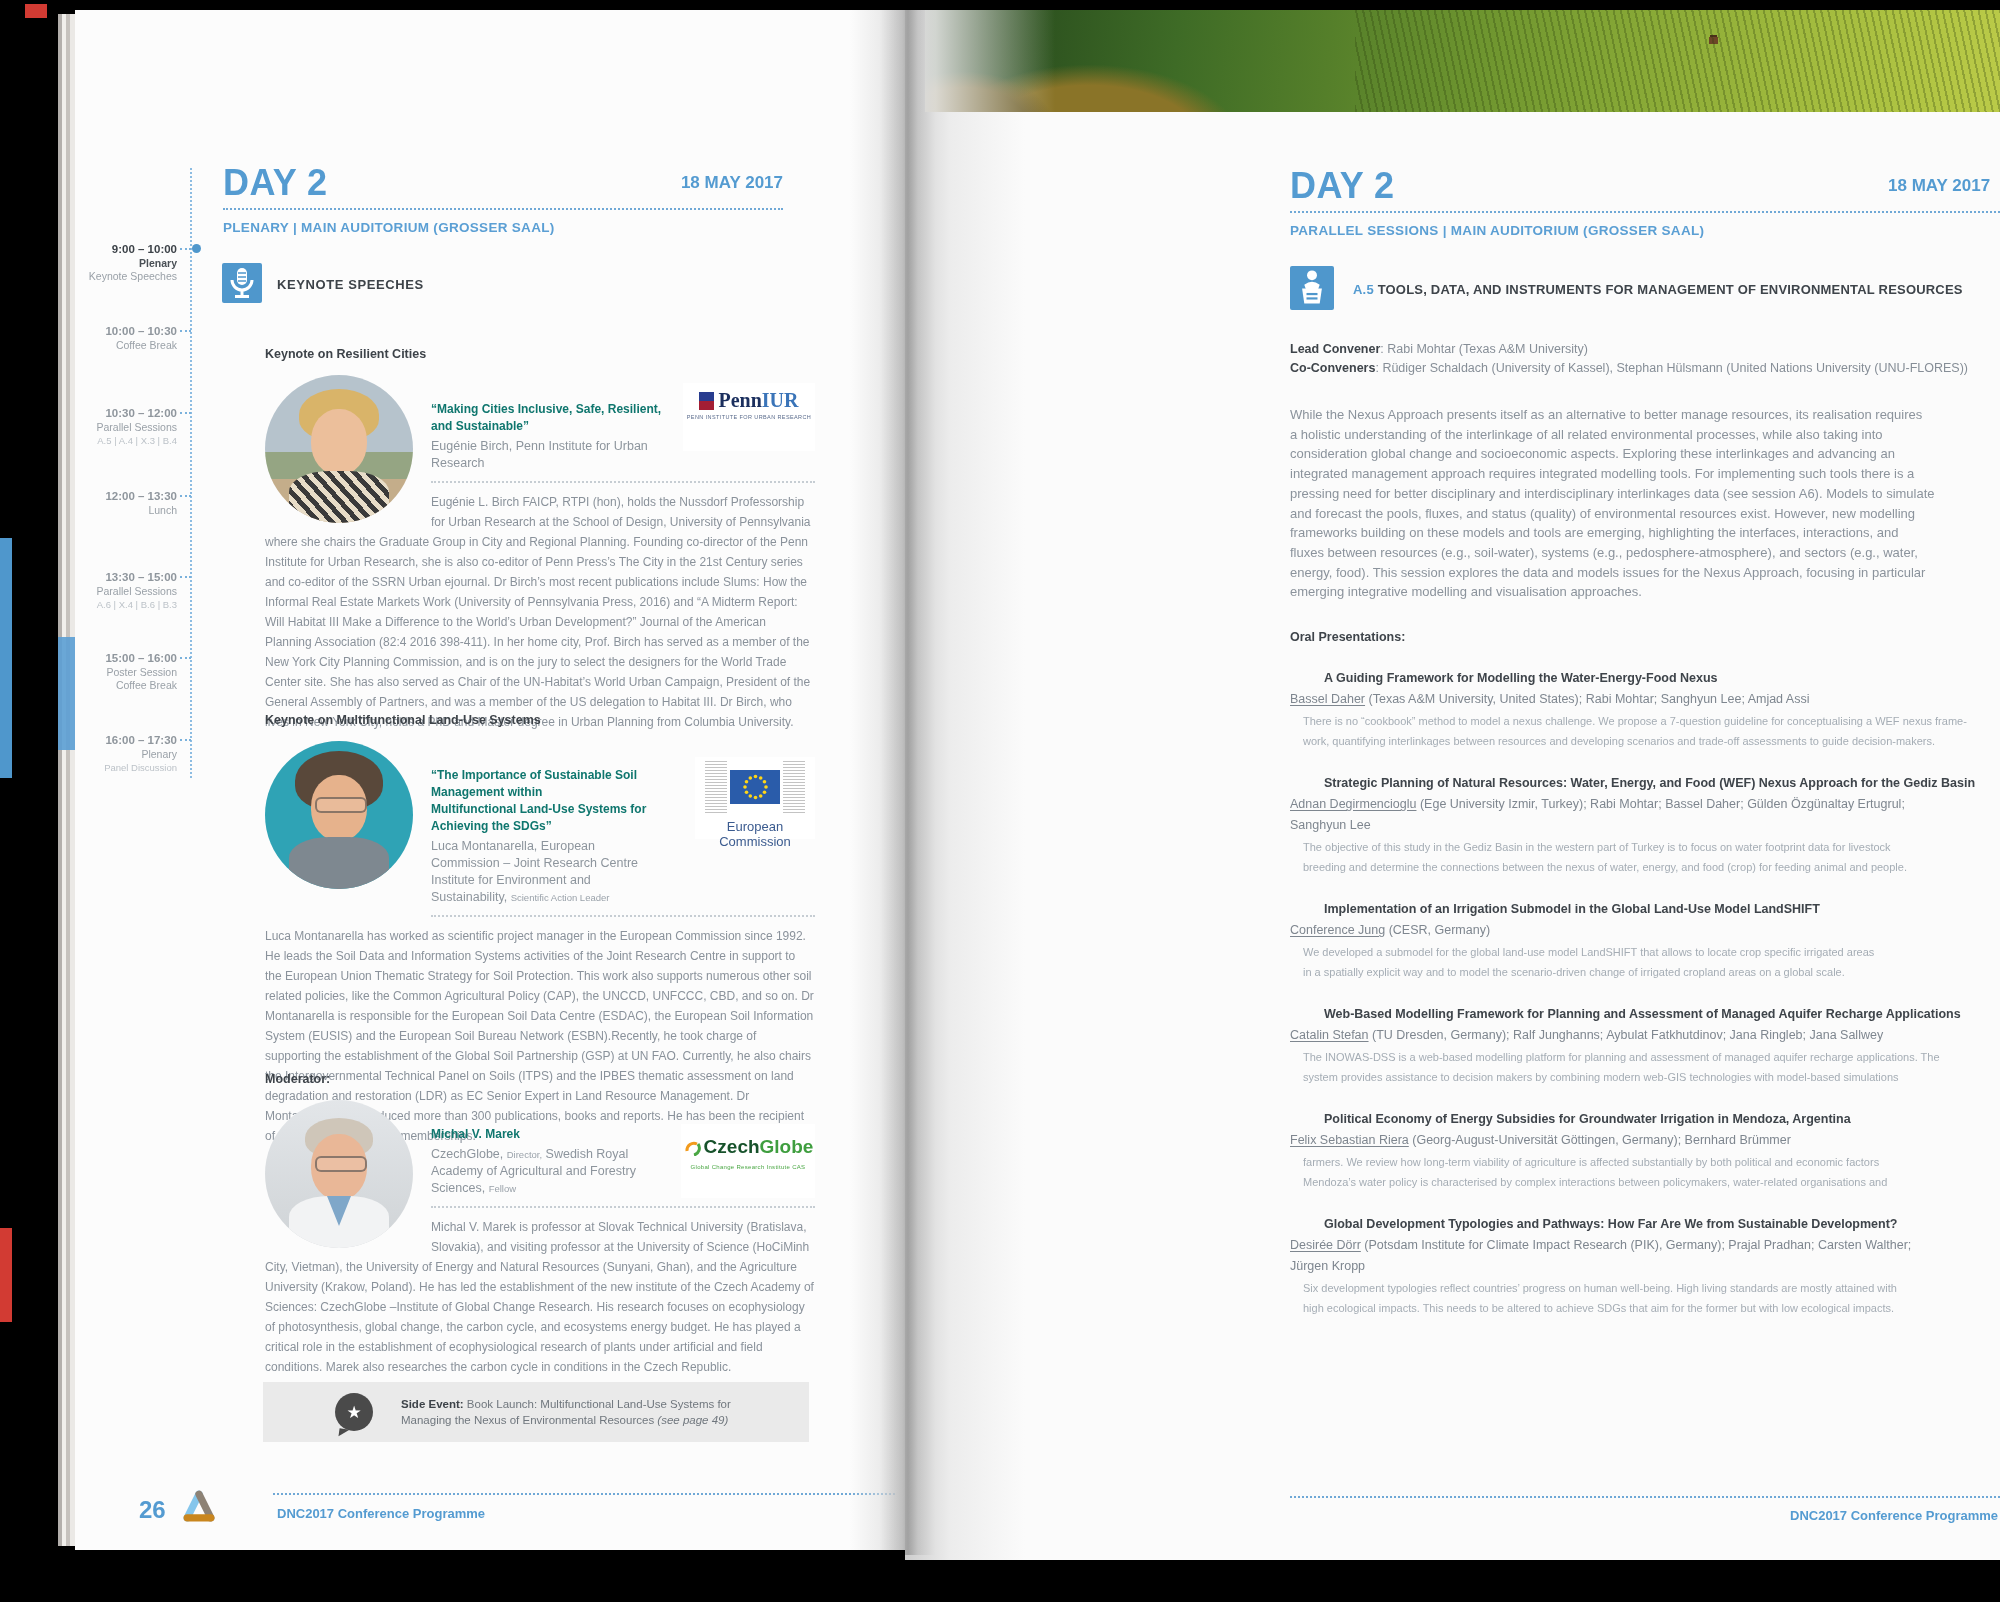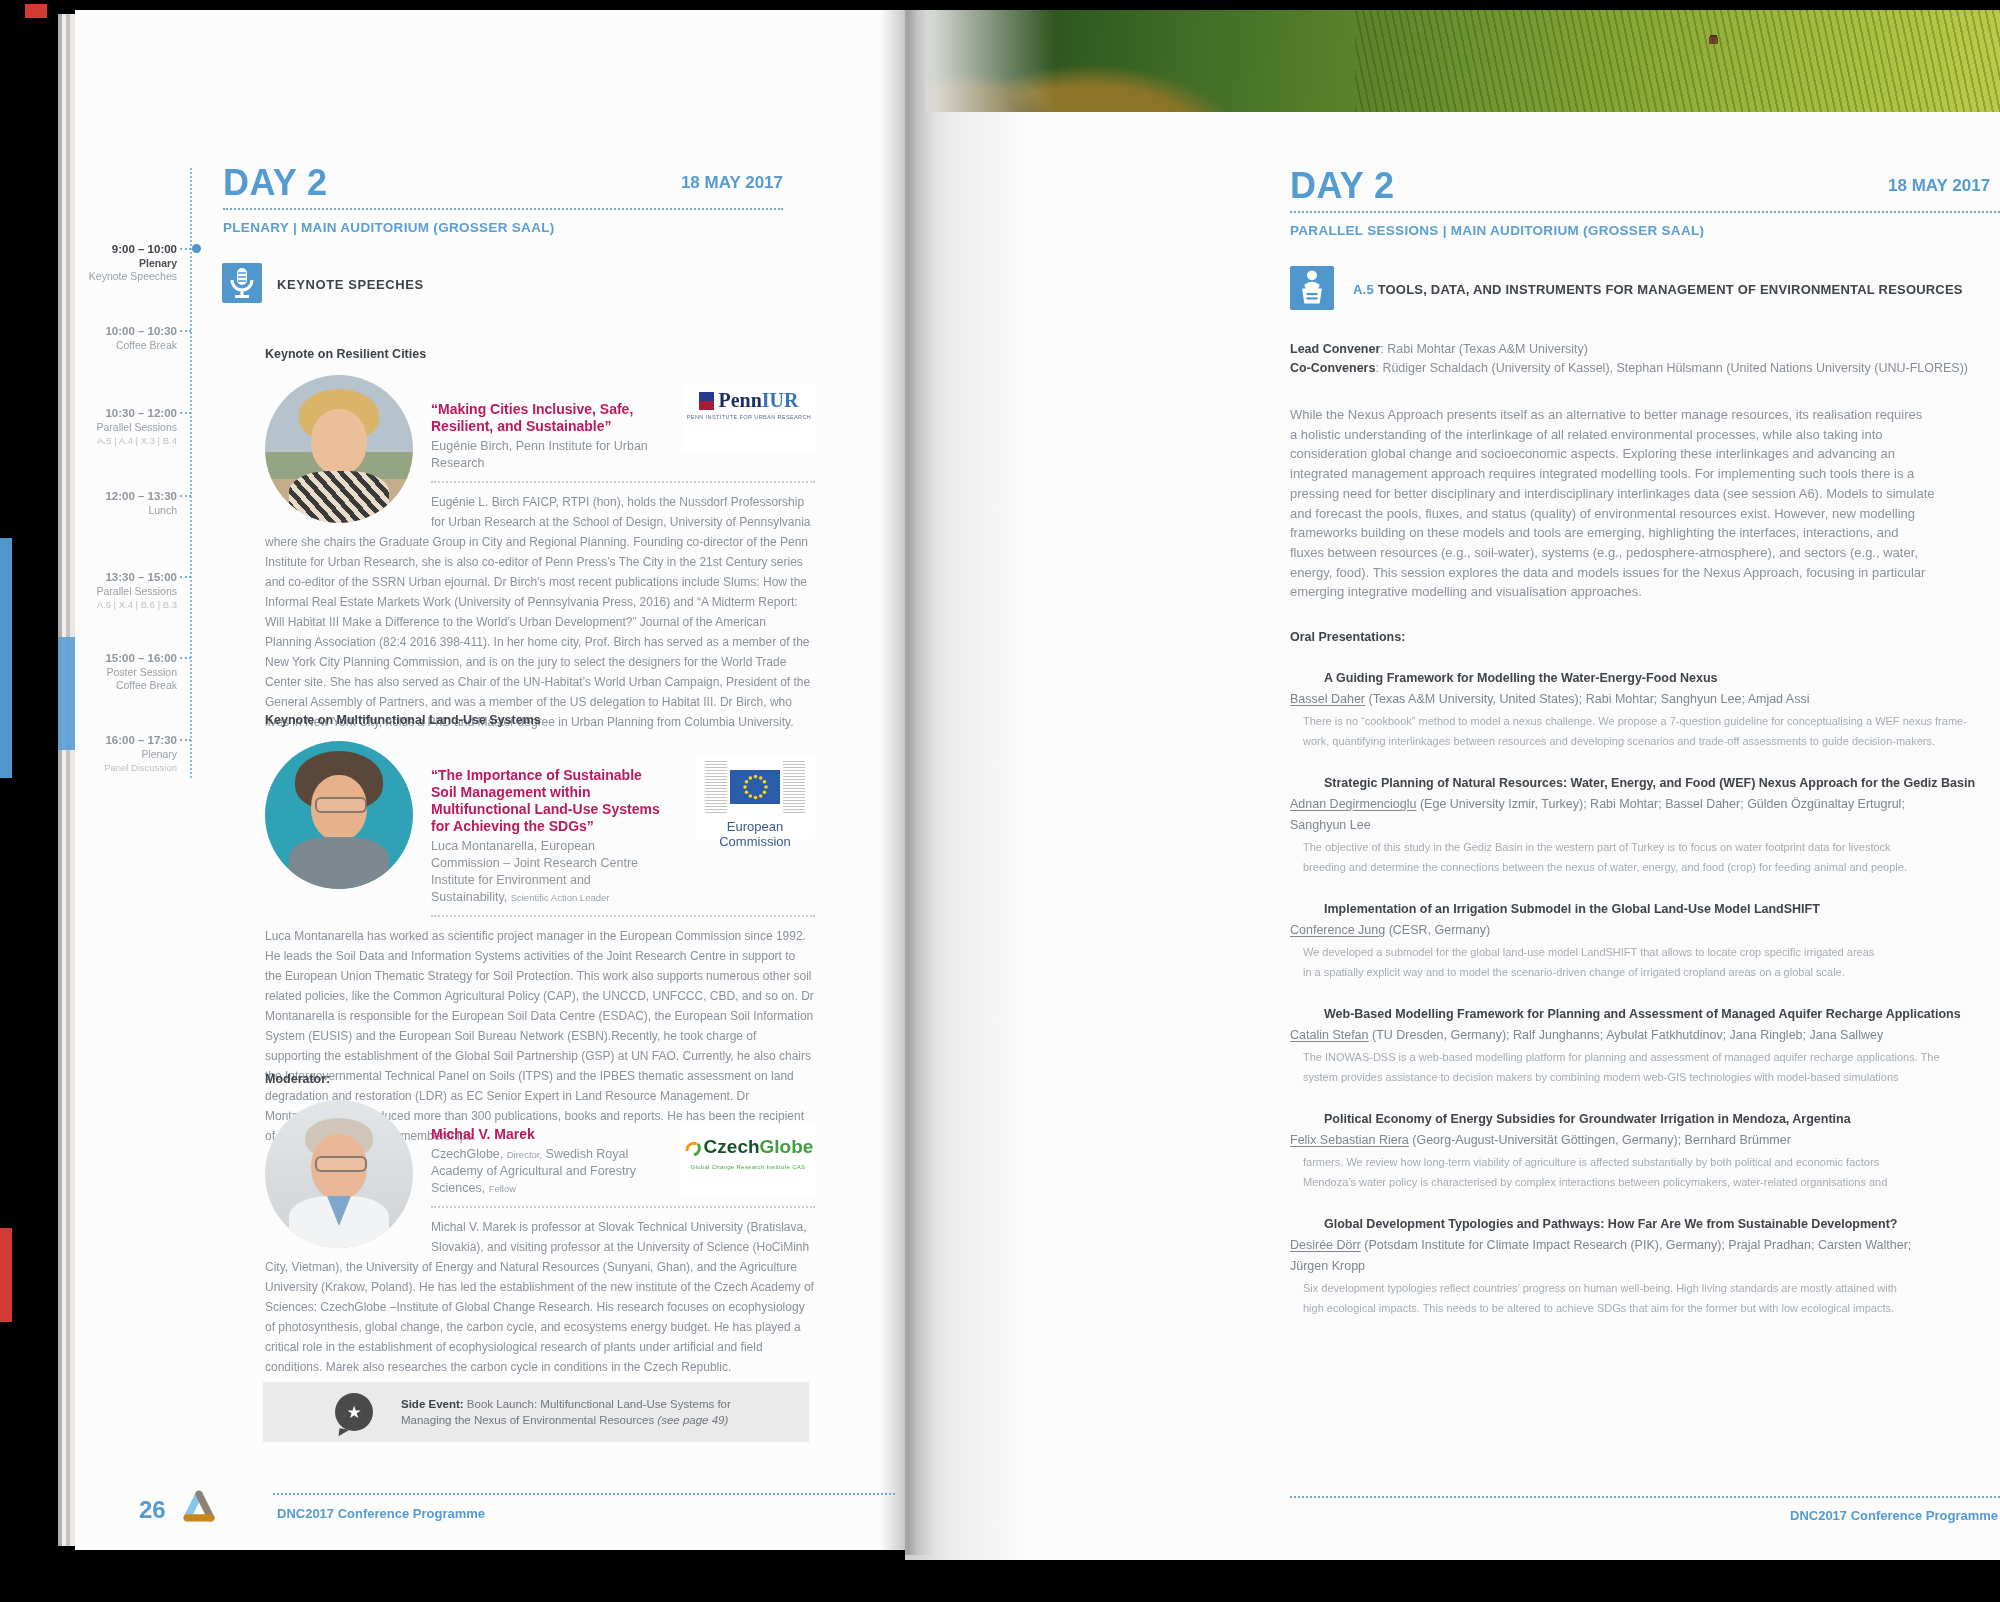--- a/index.html
+++ b/index.html
@@ -1,18 +1,18 @@
 <!DOCTYPE html>
 <html><head>
 <meta charset="utf-8">
 <style>
   html,body{margin:0;padding:0;}
   body{width:2000px;height:1602px;background:#000;overflow:hidden;position:relative;
        font-family:"Liberation Sans", sans-serif;}
-  .page{position:absolute;background:#fcfcfc;padding-left:32px;}
+  .page{position:absolute;background:#fcfcfc;}
   
   .stack{position:absolute;left:58px;top:14px;width:22px;height:1532px;
     background:linear-gradient(90deg,#b3afac 0 4px,#f1efec 4px 8px,#c6c2be 8px 12px,#ebe9e6 12px 17px,#d6d3cf 17px 22px);}
   .stack-blue{position:absolute;left:58px;top:637px;width:22px;height:113px;background:#5b9fd4;opacity:.9;}
   .edge-blue{position:absolute;left:0;top:538px;width:12px;height:240px;background:#4f97cc;}
   .edge-red{position:absolute;left:0;top:1228px;width:12px;height:94px;background:#d23b33;}
   .corner-red{position:absolute;left:25px;top:4px;width:22px;height:14px;background:#d23b33;}
   .spine{position:absolute;left:880px;top:10px;width:56px;height:1545px;z-index:40;pointer-events:none;
     background:linear-gradient(90deg,rgba(0,0,0,0),rgba(0,0,0,.14) 40%,rgba(0,0,0,.22) 50%,rgba(0,0,0,.08) 68%,rgba(0,0,0,0));}
   .lp{left:75px;top:10px;width:830px;height:1540px;}
@@ -57,21 +57,21 @@
   .monta .av-bg{background:#2fa3b5;}
   .monta .av-hair{background:#59483a;left:30px;top:10px;width:88px;height:60px;}
   .monta .av-face{background:#e6b28c;}
   .monta .av-body{background:#7e8890;}
   .marek .av-bg{background:linear-gradient(#e3e6e9,#cfd3d6);}
   .marek .av-hair{background:#cfc6b9;left:40px;top:18px;width:68px;height:40px;}
   .marek .av-face{background:#e9b797;}
   .marek .av-body{background:#f2f3f4;}
   .marek .av-body::after{content:"";position:absolute;left:38px;top:0;width:24px;height:30px;background:#7fa7c9;clip-path:polygon(0 0,100% 0,50% 100%);}
   .kn-head{padding-top:26px;margin-left:166px;margin-right:150px;}
-  .kn-title{font-size:14px;font-weight:bold;line-height:17px;color:#be185d;}
+  .kn-title{font-size:12px;font-weight:bold;line-height:17px;color:#0f766e;}
   .kn-speaker{font-size:12.5px;line-height:17px;color:#8d959d;margin-top:3px;}
   .small-role{font-size:9.5px;color:#9aa2aa;}
   .dotline-g{border-top:2px dotted #c6cdd3;margin:9px 0 9px 166px;}
   .bio{font-size:12px;line-height:20px;color:#8a929b;}
   .logo{position:absolute;right:0;background:#fff;z-index:5;}
   
   .penniur{top:8px;width:132px;height:68px;text-align:center;padding-top:6px;box-sizing:border-box;}
   .pe-row{display:flex;align-items:center;justify-content:center;gap:4px;}
   .pe1{font-family:"Liberation Serif",serif;font-weight:bold;font-size:20px;color:#1b2f5e;}
   .pe2{font-family:"Liberation Serif",serif;font-weight:bold;font-size:20px;color:#3a74b8;}

